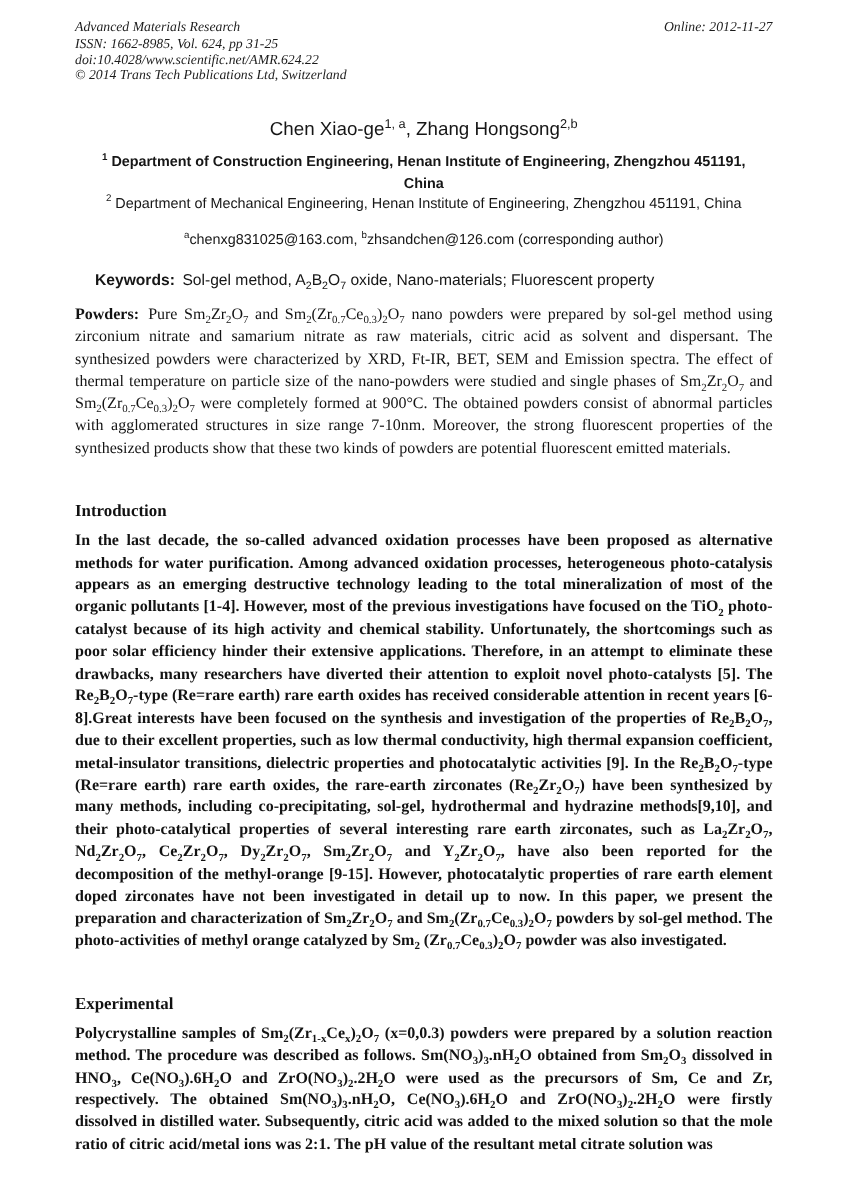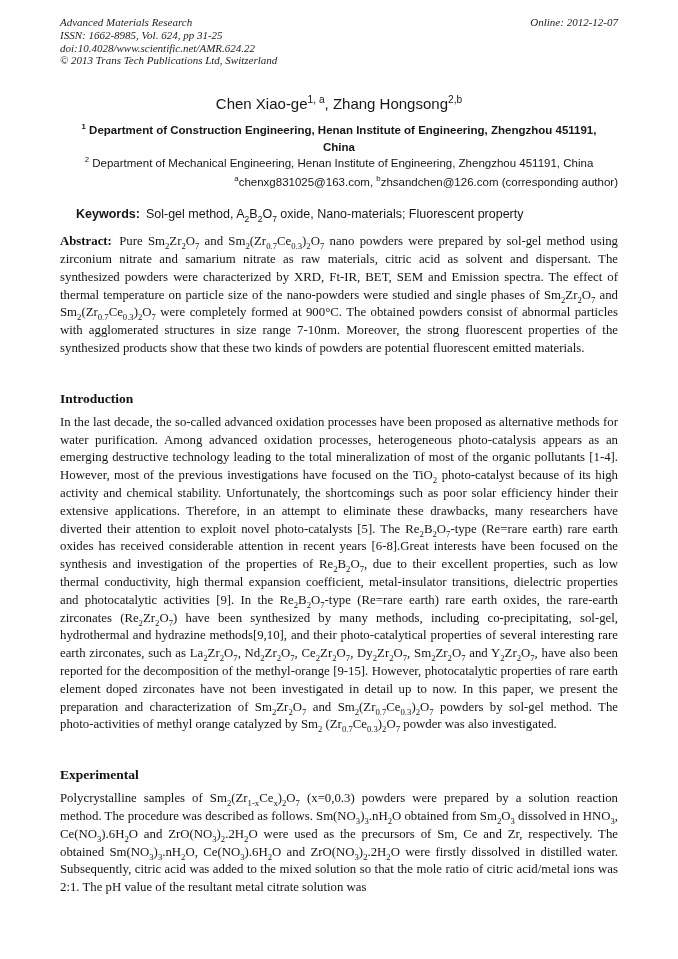--- a/index.html
+++ b/index.html
@@ -30,73 +30,73 @@
     margin-top: 27px;
     text-align: center;
     font: 15px/20px "Liberation Sans", sans-serif;
   }
   .affil {
     text-align: center;
     font: 11.5px/16.5px "Liberation Sans", sans-serif;
   }
   .affil-first { margin: 8px auto 0 auto; max-width: 520px; font-weight: bold; }
   .emails {
-    margin-top: 2px;
-    text-align: right;
+    margin-top: 12px;
+    text-align: center;
     font: 11.5px/16.5px "Liberation Sans", sans-serif;
   }
   
   .keywords { margin-top: 16px; font: 12.5px/17px "Liberation Sans", sans-serif; }
   .keywords .lbl { font-weight: bold; margin-right: 6px; padding-left: 16px; }
   
   .para {
     font: 12.8px/17.8px "Liberation Serif", serif;
     text-align: justify;
     color: #131313;
   }
   .abstract { margin-top: 10px; }
   .abstract .lbl { font-weight: bold; margin-right: 2px; }
   .sec-h {
     margin-top: 32px;
     font: bold 13.5px/18px "Liberation Serif", serif;
     color: #111;
   }
-  .sec-p { margin-top: 6px; }
+  .sec-p { margin-top: 6px; font-weight: bold; }
   sub, sup { line-height: 0; }
   sub { font-size: 68%; }
   sup { font-size: 68%; }
 </style>
 </head>
 <body>
 
 <div class="page">
 
   <div class="hdr">
     <div class="hdr-row">
       <span>Advanced Materials Research</span>
-      <span>Online: 2012-12-07</span>
+      <span>Online: 2012-11-27</span>
     </div>
     <div>ISSN: 1662-8985, Vol. 624, pp 31-25</div>
     <div>doi:10.4028/www.scientific.net/AMR.624.22</div>
-    <div>© 2013 Trans Tech Publications Ltd, Switzerland</div>
+    <div>© 2014 Trans Tech Publications Ltd, Switzerland</div>
   </div>
 
 
   <div class="authors">Chen Xiao-ge<sup>1, a</sup>, Zhang Hongsong<sup>2,b</sup></div>
 
   <div class="affil affil-first"><sup>1</sup> Department of Construction Engineering, Henan Institute of Engineering, Zhengzhou 451191, China</div>
   <div class="affil"><sup>2</sup> Department of Mechanical Engineering, Henan Institute of Engineering, Zhengzhou 451191, China</div>
   <div class="emails"><sup>a</sup>chenxg831025@163.com, <sup>b</sup>zhsandchen@126.com (corresponding author)</div>
 
   <div class="keywords">
     <span class="lbl">Keywords:</span><span>Sol-gel method, A<sub>2</sub>B<sub>2</sub>O<sub>7</sub> oxide, Nano-materials; Fluorescent property</span>
   </div>
 
   <div class="para abstract">
-    <span class="lbl">Abstract:</span>
+    <span class="lbl">Powders:</span>
     <span>Pure Sm<sub>2</sub>Zr<sub>2</sub>O<sub>7</sub> and Sm<sub>2</sub>(Zr<sub>0.7</sub>Ce<sub>0.3</sub>)<sub>2</sub>O<sub>7</sub> nano powders were prepared by sol-gel method using zirconium nitrate and samarium nitrate as raw materials, citric acid as solvent and dispersant. The synthesized powders were characterized by XRD, Ft-IR, BET, SEM and Emission spectra. The effect of thermal temperature on particle size of the nano-powders were studied and single phases of Sm<sub>2</sub>Zr<sub>2</sub>O<sub>7</sub> and Sm<sub>2</sub>(Zr<sub>0.7</sub>Ce<sub>0.3</sub>)<sub>2</sub>O<sub>7</sub> were completely formed at 900°C. The obtained powders consist of abnormal particles with agglomerated structures in size range 7-10nm. Moreover, the strong fluorescent properties of the synthesized products show that these two kinds of powders are potential fluorescent emitted materials.</span>
   </div>
 
   <div class="sec-h">Introduction</div>
   <div class="para sec-p">In the last decade, the so-called advanced oxidation processes have been proposed as alternative methods for water purification. Among advanced oxidation processes, heterogeneous photo-catalysis appears as an emerging destructive technology leading to the total mineralization of most of the organic pollutants [1-4]. However, most of the previous investigations have focused on the TiO<sub>2</sub> photo-catalyst because of its high activity and chemical stability. Unfortunately, the shortcomings such as poor solar efficiency hinder their extensive applications. Therefore, in an attempt to eliminate these drawbacks, many researchers have diverted their attention to exploit novel photo-catalysts [5]. The Re<sub>2</sub>B<sub>2</sub>O<sub>7</sub>-type (Re=rare earth) rare earth oxides has received considerable attention in recent years [6-8].Great interests have been focused on the synthesis and investigation of the properties of Re<sub>2</sub>B<sub>2</sub>O<sub>7</sub>, due to their excellent properties, such as low thermal conductivity, high thermal expansion coefficient, metal-insulator transitions, dielectric properties and photocatalytic activities [9]. In the Re<sub>2</sub>B<sub>2</sub>O<sub>7</sub>-type (Re=rare earth) rare earth oxides, the rare-earth zirconates (Re<sub>2</sub>Zr<sub>2</sub>O<sub>7</sub>) have been synthesized by many methods, including co-precipitating, sol-gel, hydrothermal and hydrazine methods[9,10], and their photo-catalytical properties of several interesting rare earth zirconates, such as La<sub>2</sub>Zr<sub>2</sub>O<sub>7</sub>, Nd<sub>2</sub>Zr<sub>2</sub>O<sub>7</sub>, Ce<sub>2</sub>Zr<sub>2</sub>O<sub>7</sub>, Dy<sub>2</sub>Zr<sub>2</sub>O<sub>7</sub>, Sm<sub>2</sub>Zr<sub>2</sub>O<sub>7</sub> and Y<sub>2</sub>Zr<sub>2</sub>O<sub>7</sub>, have also been reported for the decomposition of the methyl-orange [9-15]. However, photocatalytic properties of rare earth element doped zirconates have not been investigated in detail up to now. In this paper, we present the preparation and characterization of Sm<sub>2</sub>Zr<sub>2</sub>O<sub>7</sub> and Sm<sub>2</sub>(Zr<sub>0.7</sub>Ce<sub>0.3</sub>)<sub>2</sub>O<sub>7</sub> powders by sol-gel method. The photo-activities of methyl orange catalyzed by Sm<sub>2</sub> (Zr<sub>0.7</sub>Ce<sub>0.3</sub>)<sub>2</sub>O<sub>7</sub> powder was also investigated.</div>
 
   <div class="sec-h">Experimental</div>
   <div class="para sec-p">Polycrystalline samples of Sm<sub>2</sub>(Zr<sub>1-x</sub>Ce<sub>x</sub>)<sub>2</sub>O<sub>7</sub> (x=0,0.3) powders were prepared by a solution reaction method. The procedure was described as follows. Sm(NO<sub>3</sub>)<sub>3</sub>.nH<sub>2</sub>O obtained from Sm<sub>2</sub>O<sub>3</sub> dissolved in HNO<sub>3</sub>, Ce(NO<sub>3</sub>).6H<sub>2</sub>O and ZrO(NO<sub>3</sub>)<sub>2</sub>.2H<sub>2</sub>O were used as the precursors of Sm, Ce and Zr, respectively. The obtained Sm(NO<sub>3</sub>)<sub>3</sub>.nH<sub>2</sub>O, Ce(NO<sub>3</sub>).6H<sub>2</sub>O and ZrO(NO<sub>3</sub>)<sub>2</sub>.2H<sub>2</sub>O were firstly dissolved in distilled water. Subsequently, citric acid was added to the mixed solution so that the mole ratio of citric acid/metal ions was 2:1. The pH value of the resultant metal citrate solution was</div>
 
 </div>

